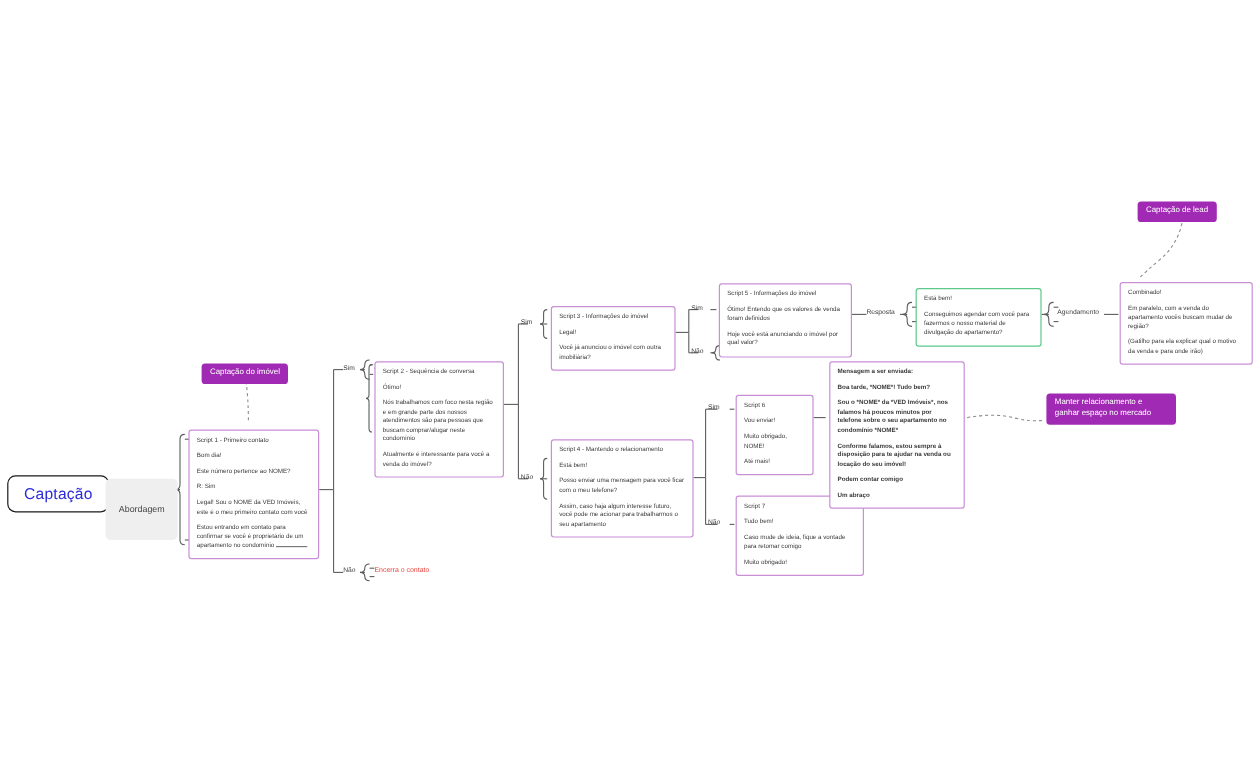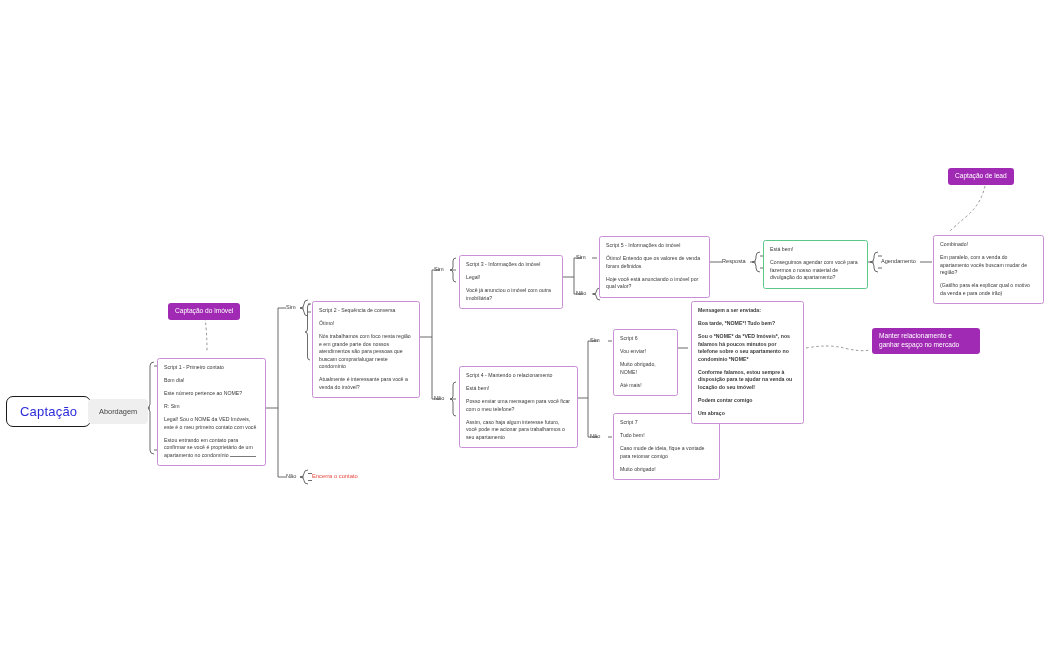--- a/index.html
+++ b/index.html
@@ -15,21 +15,21 @@
 
   
   .root{
     border:1.6px solid #1a1a1a;border-radius:7px;background:#fff;
     color:#2b2bd8;font-size:13px;padding:7px 13px;
     letter-spacing:.2px;white-space:nowrap;
   }
   
   .pill{
     background:#efefef;border-radius:4px;color:#444;font-size:7.4px;
-    padding:8px 11px;white-space:nowrap;
+    padding:21px 11px;white-space:nowrap;
   }
   
   .chip{
     background:#a12ab4;color:#fff;border-radius:3px;font-size:6.6px;
     padding:4px 7px;line-height:1.35;
   }
   .chip.wide{width:108px;}
 
   
   .card{

